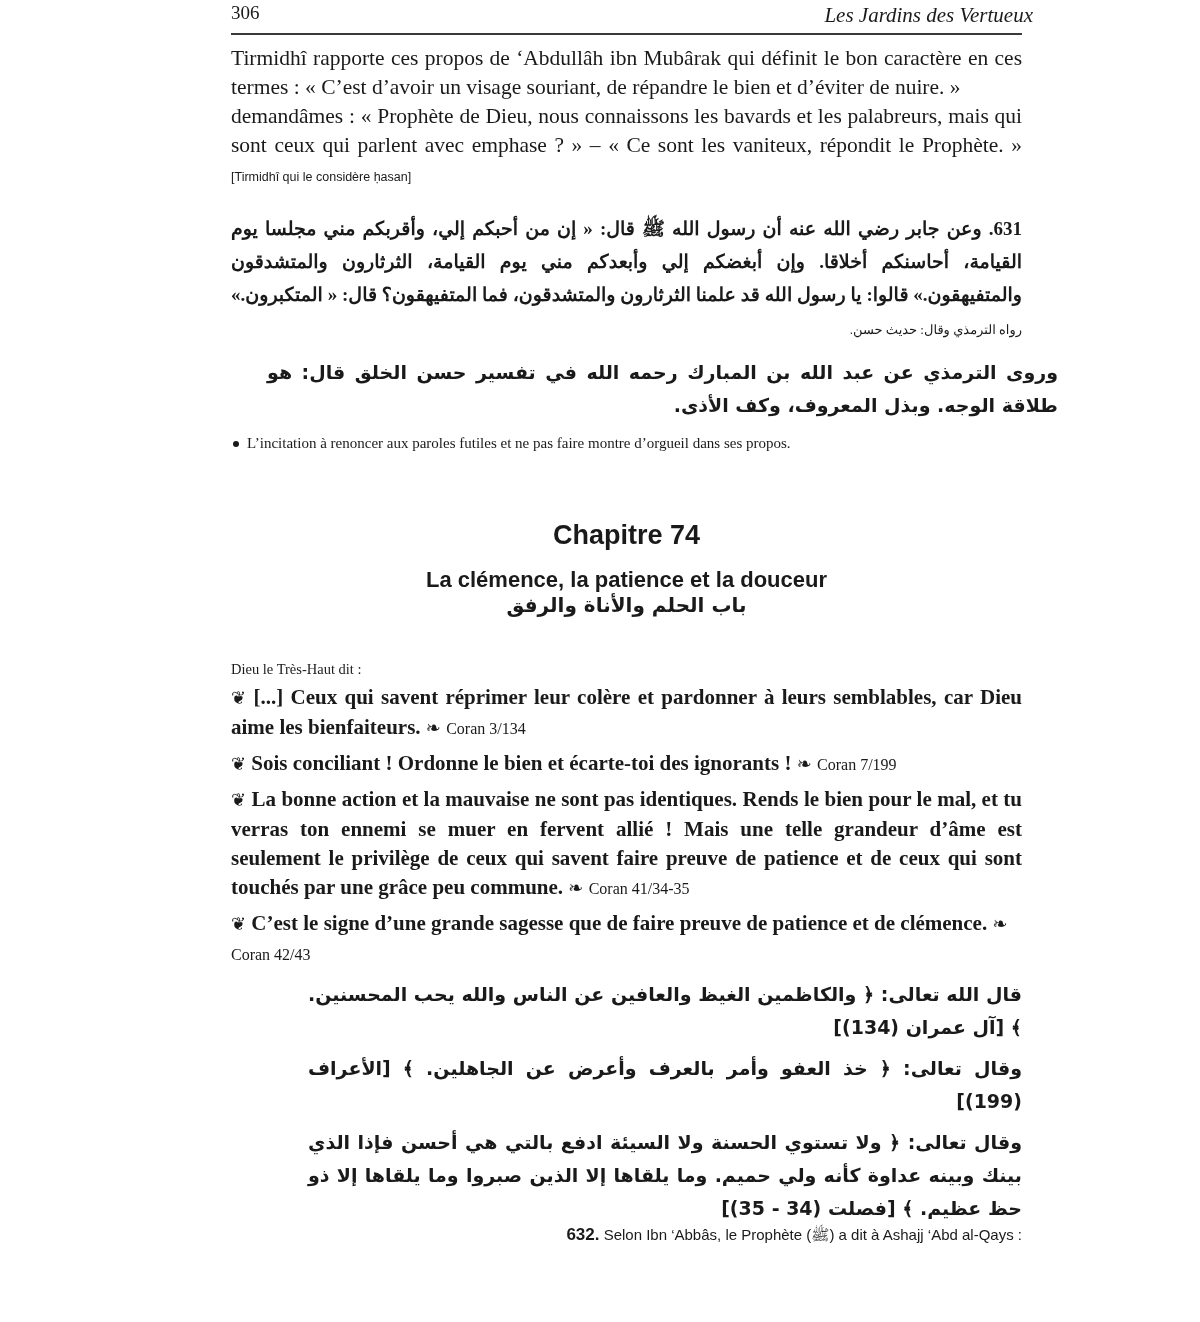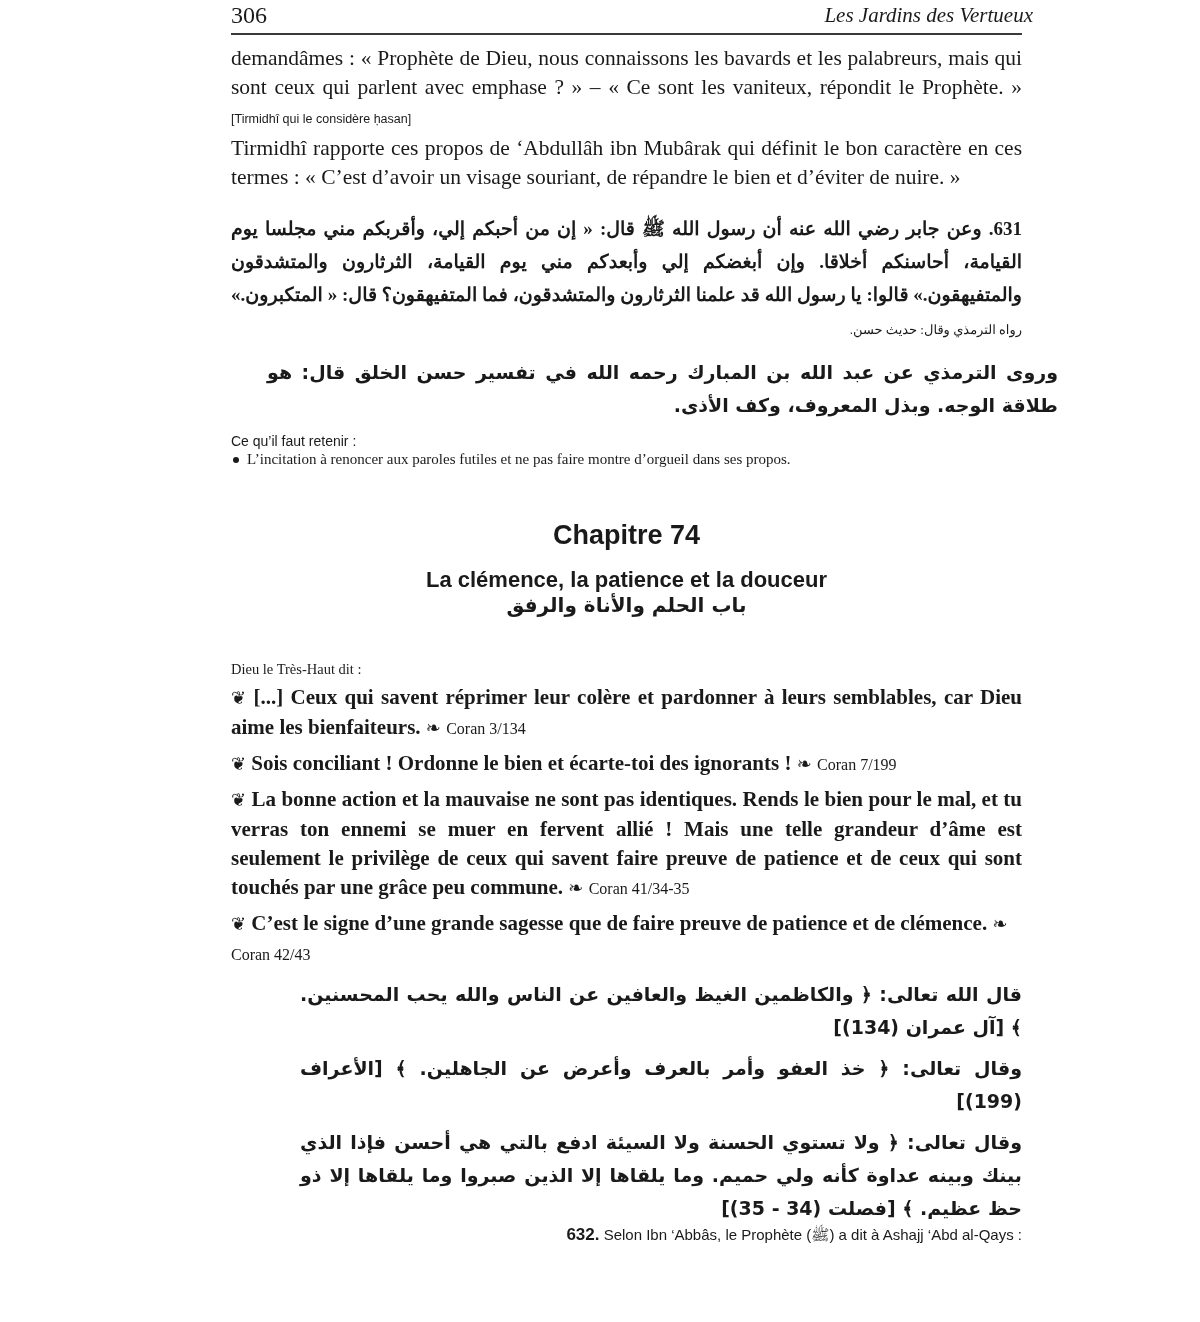--- a/index.html
+++ b/index.html
@@ -2,21 +2,21 @@
 <html><head>
 <meta charset="utf-8">
 <style>
   html, body { margin: 0; padding: 0; background: #ffffff; }
   body { width: 1200px; height: 1322px; position: relative; overflow: hidden; color: #1a1a1a; }
   .serif { font-family: "Liberation Serif", "DejaVu Serif", serif; }
   .sans { font-family: "Liberation Sans", "DejaVu Sans", sans-serif; }
   .abs { position: absolute; }
 
   
-  .page-num { left: 231px; top: 2px; font-size: 24px; text-align: center; }
+  .page-num { left: 231px; top: 2px; font-size: 19px; text-align: center; }
   .running-title { right: 167px; top: 3px; font-size: 21px; font-style: italic; font-family: Liberation Serif, serif; }
   .header-rule { left: 231px; top: 33px; width: 791px; height: 2px; background: #3a3a3a; }
 
   .col { left: 231px; width: 791px; }
   .fr-body { font-size: 21.5px; line-height: 29px; text-align: justify; }
   .fr-body p { margin: 0; }
   .src { font-family: "Liberation Sans", "DejaVu Sans", sans-serif; font-size: 12.5px; }
 
   .ar { direction: rtl; text-align: justify; font-family: "DejaVu Sans", sans-serif; font-weight: bold; font-size: 19px; line-height: 33px; }
   .ar-small { font-size: 13px; font-weight: normal; }
@@ -30,49 +30,48 @@
   .ch-title { font-size: 22px; font-weight: bold; margin-top: 16px; }
   .ch-ar { font-size: 20px; font-weight: bold; direction: rtl; font-family: "DejaVu Sans", sans-serif; margin-top: 0px; }
 
   .intro { font-size: 14.5px; }
   .quran { font-size: 21px; line-height: 29px; font-weight: bold; text-align: justify; }
   .quran p { margin: 0 0 6px 0; }
   .ref { font-weight: normal; font-size: 16px; }
   .orn { font-weight: normal; font-size: 18px; }
 
   .ar-verses { left: 300px; width: 722px; }
-  .ar-verses p { margin: 0 0 8px 0; }
+  .ar-verses p { margin: 0 0 8px 8px; }
 
   .h632 { font-size: 15px; }
   .h632 b { font-size: 17px; }
   .h632-text { font-size: 21px; }
 </style>
 </head>
 <body>
 
 <div class="abs serif page-num">306</div>
 <div class="abs serif running-title">Les Jardins des Vertueux</div>
 <div class="abs header-rule"></div>
 
 <div class="abs col serif fr-body" style="top:44px;">
+  <p>Tirmidhî rapporte ces propos de ‘Abdullâh ibn Mubârak qui définit le bon caractère en ces termes : « C’est d’avoir un visage souriant, de répandre le bien et d’éviter de nuire. »</p>
   <p>
     <span>demandâmes : « Prophète de Dieu, nous connaissons les bavards et les palabreurs, mais qui sont ceux qui parlent avec emphase ? » – « Ce sont les vaniteux, répondit le Prophète. »</span>
     <span class="src">[Tirmidhî qui le considère ḥasan]</span>
   </p>
-  <p>Tirmidhî rapporte ces propos de ‘Abdullâh ibn Mubârak qui définit le bon caractère en ces termes : « C’est d’avoir un visage souriant, de répandre le bien et d’éviter de nuire. »</p>
 </div>
 
 <div class="abs col ar" style="top:212px;font-family:Liberation Serif, serif;">
   <span>631. وعن جابر رضي الله عنه أن رسول الله ﷺ قال: « إن من أحبكم إلي، وأقربكم مني مجلسا يوم القيامة، أحاسنكم أخلاقا. وإن أبغضكم إلي وأبعدكم مني يوم القيامة، الثرثارون والمتشدقون والمتفيهقون.» قالوا: يا رسول الله قد علمنا الثرثارون والمتشدقون، فما المتفيهقون؟ قال: « المتكبرون.»</span>
   <span class="ar-small">رواه الترمذي وقال: حديث حسن.</span>
 </div>
 <div class="abs col ar" style="top:356px;margin-left:36px;">وروى الترمذي عن عبد الله بن المبارك رحمه الله في تفسير حسن الخلق قال: هو طلاقة الوجه. وبذل المعروف، وكف الأذى.</div>
 
 <div class="abs col" style="top:433px;">
-  <div class="sans retain-head">Ce qu’il faut retenir :</div>
   <div class="serif retain-item"><span class="bullet"></span><span>L’incitation à renoncer aux paroles futiles et ne pas faire montre d’orgueil dans ses propos.</span></div>
 </div>
 
 <div class="abs ch-block" style="top:520px;">
   <div class="sans ch-num">Chapitre 74</div>
   <div class="sans ch-title">La clémence, la patience et la douceur</div>
   <div class="ch-ar">باب الحلم والأناة والرفق</div>
 </div>
 
 <div class="abs col serif intro" style="top:661px;">Dieu le Très-Haut dit :</div>

